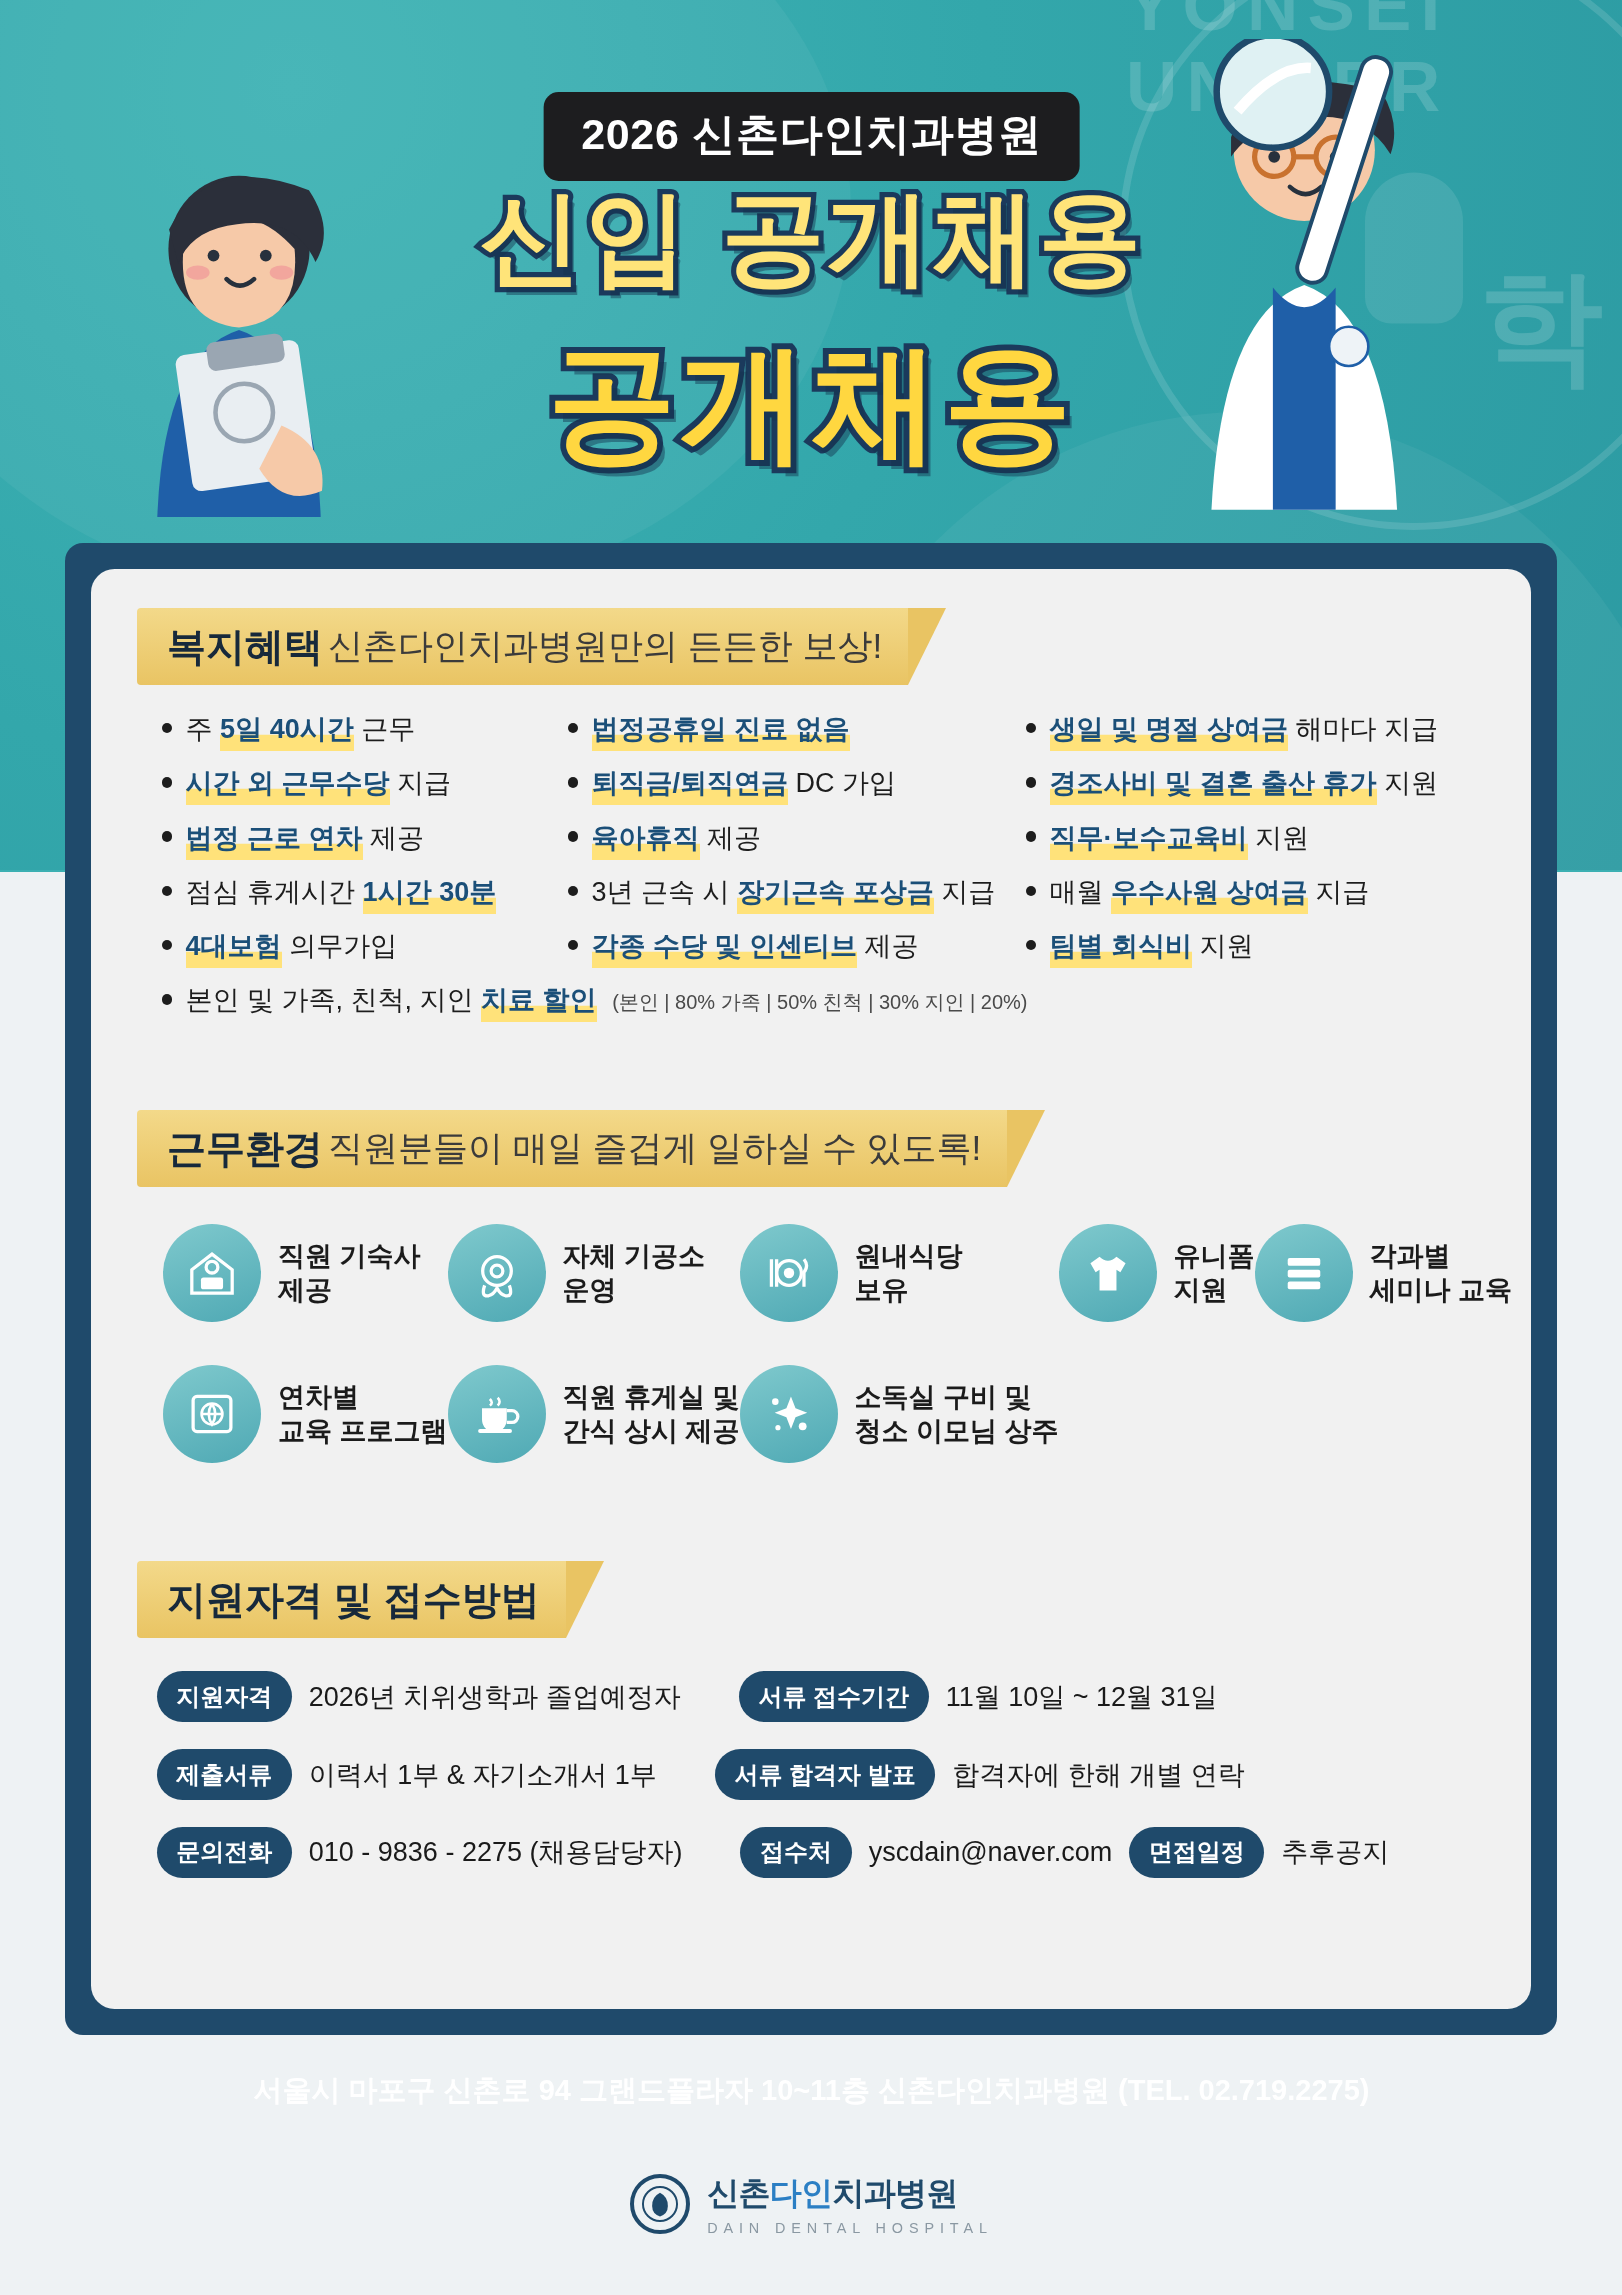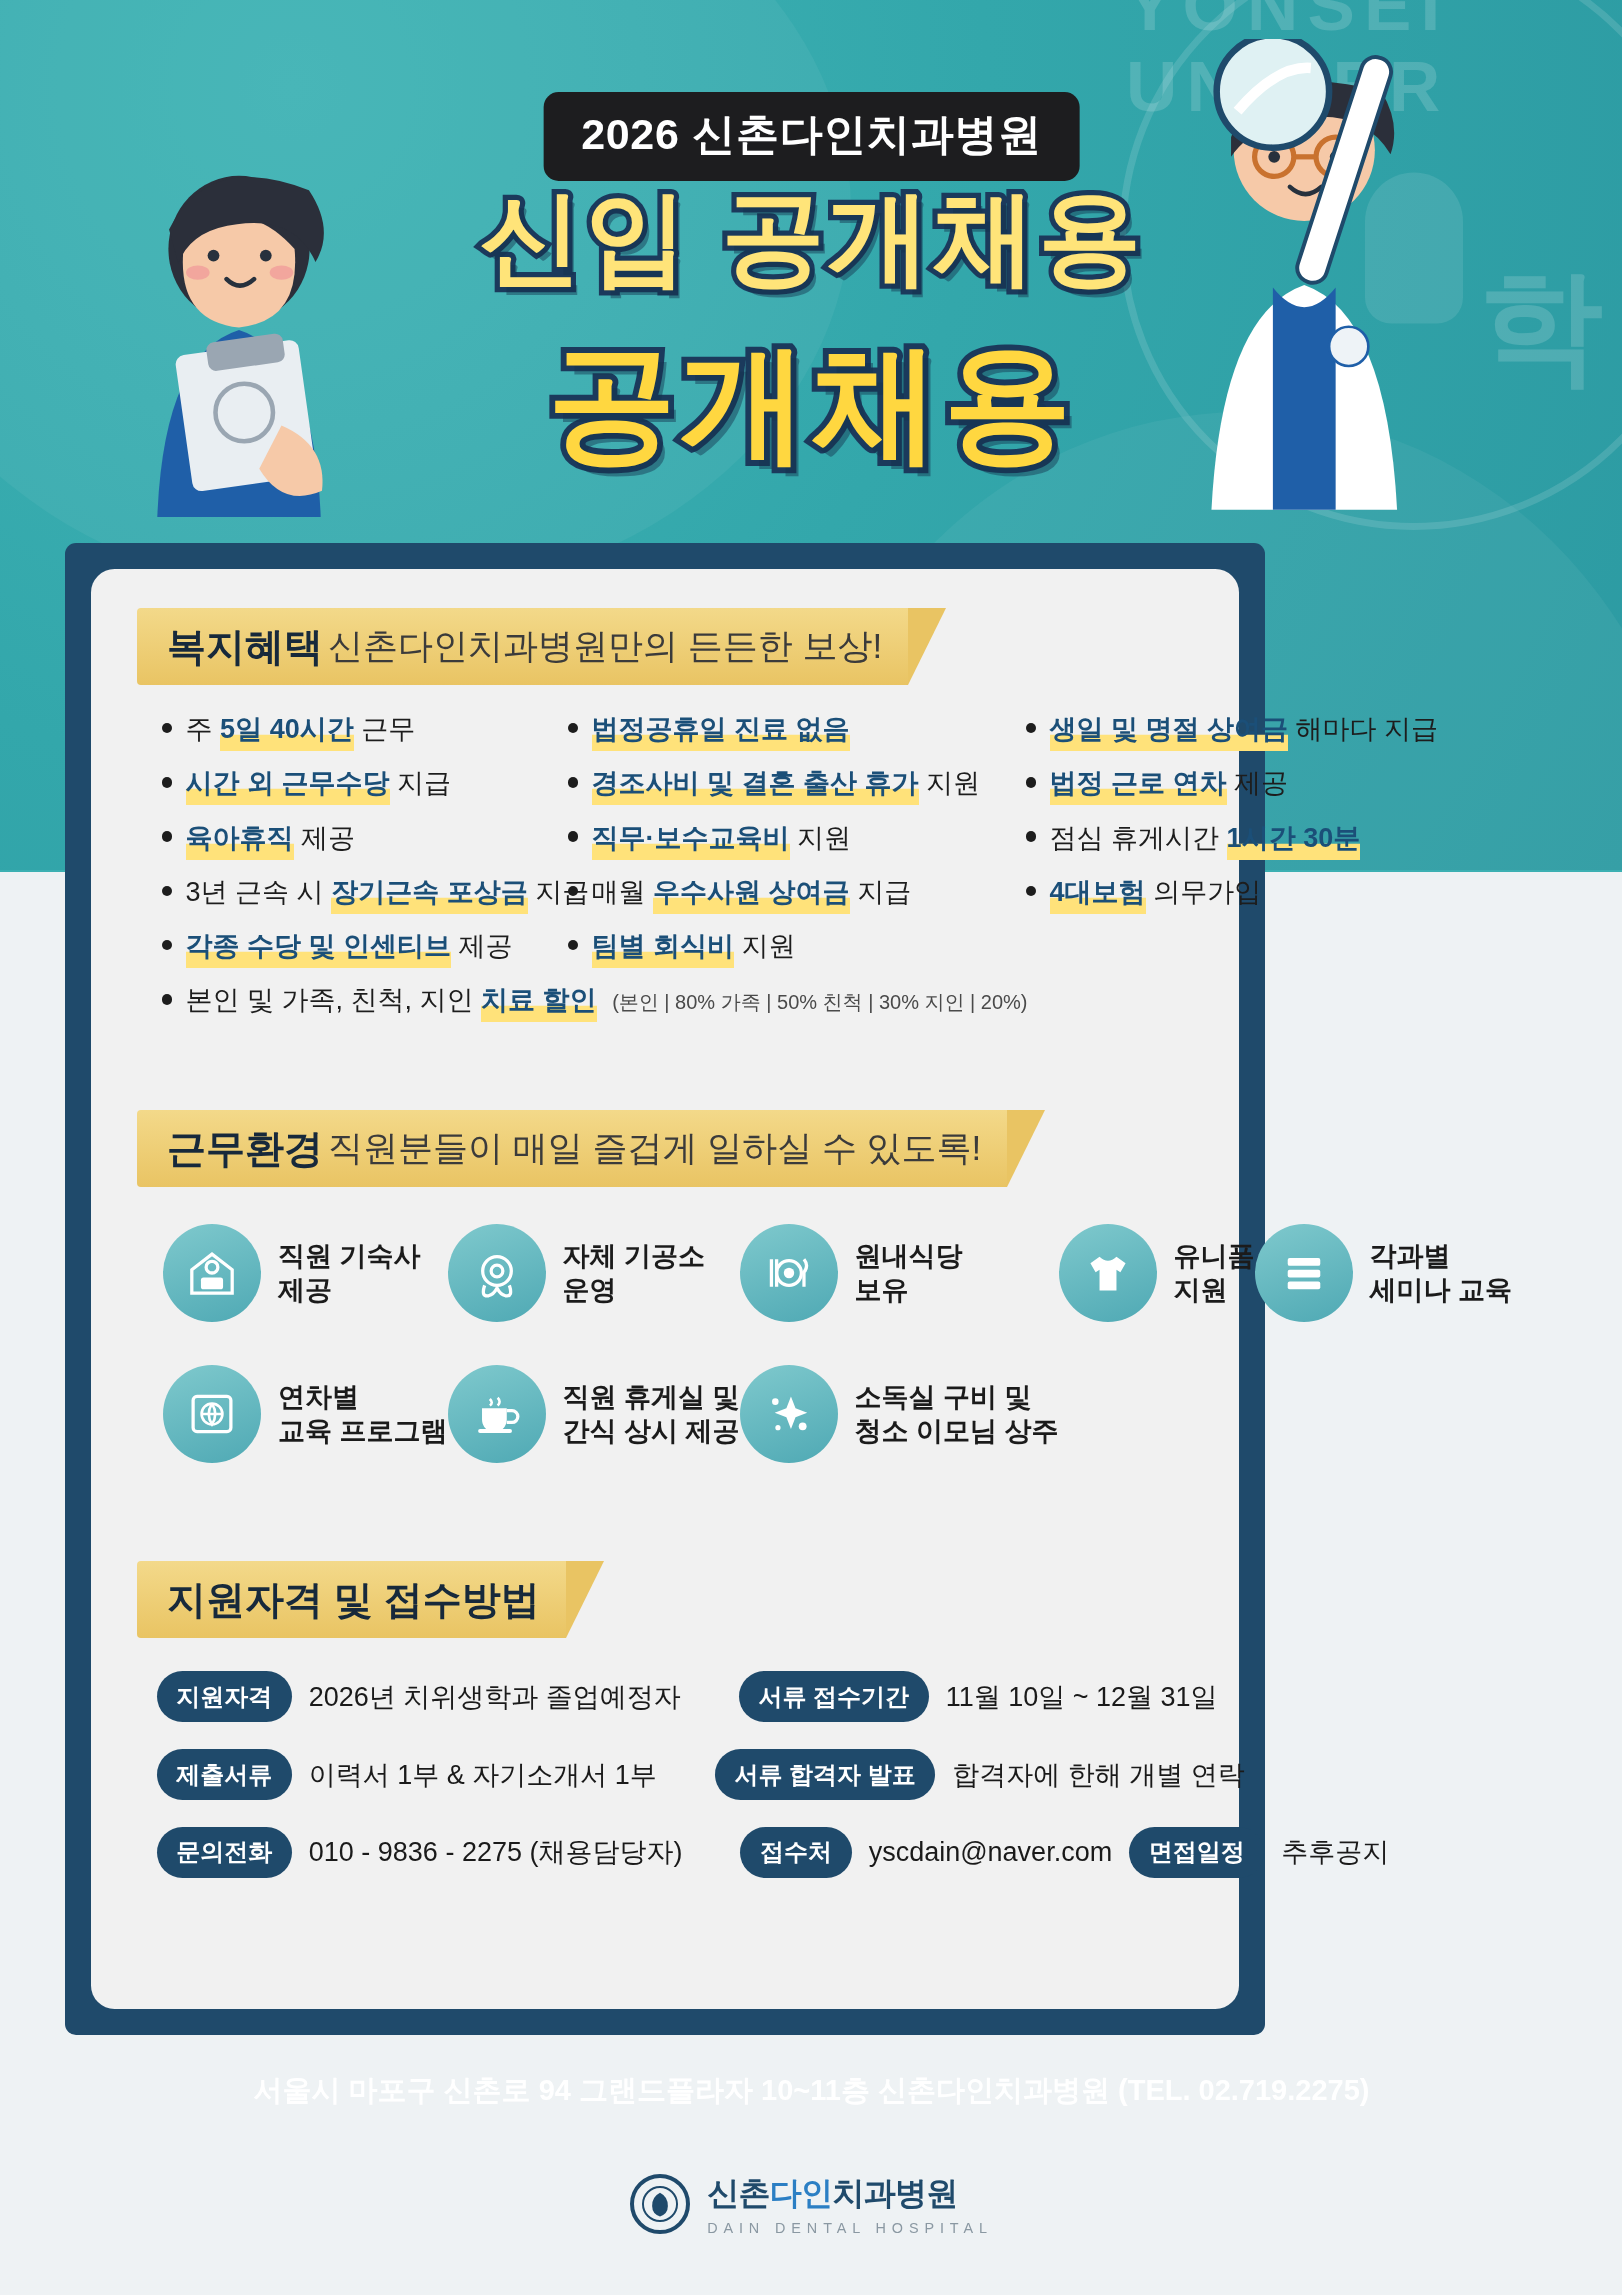--- a/index.html
+++ b/index.html
@@ -77,23 +77,23 @@
     text-shadow: 7.9px 9.2px 0 rgba(20,50,78,0.45);
   }
 
   
   .char{ position:absolute; }
   .char-left{ left:85px; top:151px; width:308px; height:366px; }
   .char-right{ right:137px; top:39px; width:353px; height:471px; }
 
   
   .card{
-    position:absolute; left:65px; top:543px; width:1200px; height:1492px;
+    position:absolute; left:65px; top:543px; width:1492px; height:1492px;
     background:#1f4a6b;
-    border-radius:11px;
+    border-radius:18px;
     padding:26px;
   }
   .card-inner{
     width:100%; height:100%;
     background:#f1f1f1;
     border-radius:23.6px;
     padding:39px 46px;
     position:relative;
   }
 
@@ -238,20 +238,21 @@
         </div>
       </div>
 
       <div class="benefits">
 
         <div class="bullet"><span>주 </span><span class="hl-u">5일 40시간</span><span> 근무</span></div>
         <div class="bullet"><span></span><span class="hl-u">법정공휴일 진료 없음</span><span></span></div>
         <div class="bullet"><span></span><span class="hl-u">생일 및 명절 상여금</span><span> 해마다 지급</span></div>
 
         <div class="bullet"><span></span><span class="hl-u">시간 외 근무수당</span><span> 지급</span></div>
+        <div class="bullet"><span></span><span class="hl-u">퇴직금/퇴직연금</span><span> DC 가입</span></div>
         <div class="bullet"><span></span><span class="hl-u">경조사비 및 결혼 출산 휴가</span><span> 지원</span></div>
 
         <div class="bullet"><span></span><span class="hl-u">법정 근로 연차</span><span> 제공</span></div>
         <div class="bullet"><span></span><span class="hl-u">육아휴직</span><span> 제공</span></div>
         <div class="bullet"><span></span><span class="hl-u">직무·보수교육비</span><span> 지원</span></div>
 
         <div class="bullet"><span>점심 휴게시간 </span><span class="hl-u">1시간 30분</span><span></span></div>
         <div class="bullet"><span>3년 근속 시 </span><span class="hl-u">장기근속 포상금</span><span> 지급</span></div>
         <div class="bullet"><span>매월 </span><span class="hl-u">우수사원 상여금</span><span> 지급</span></div>
 

